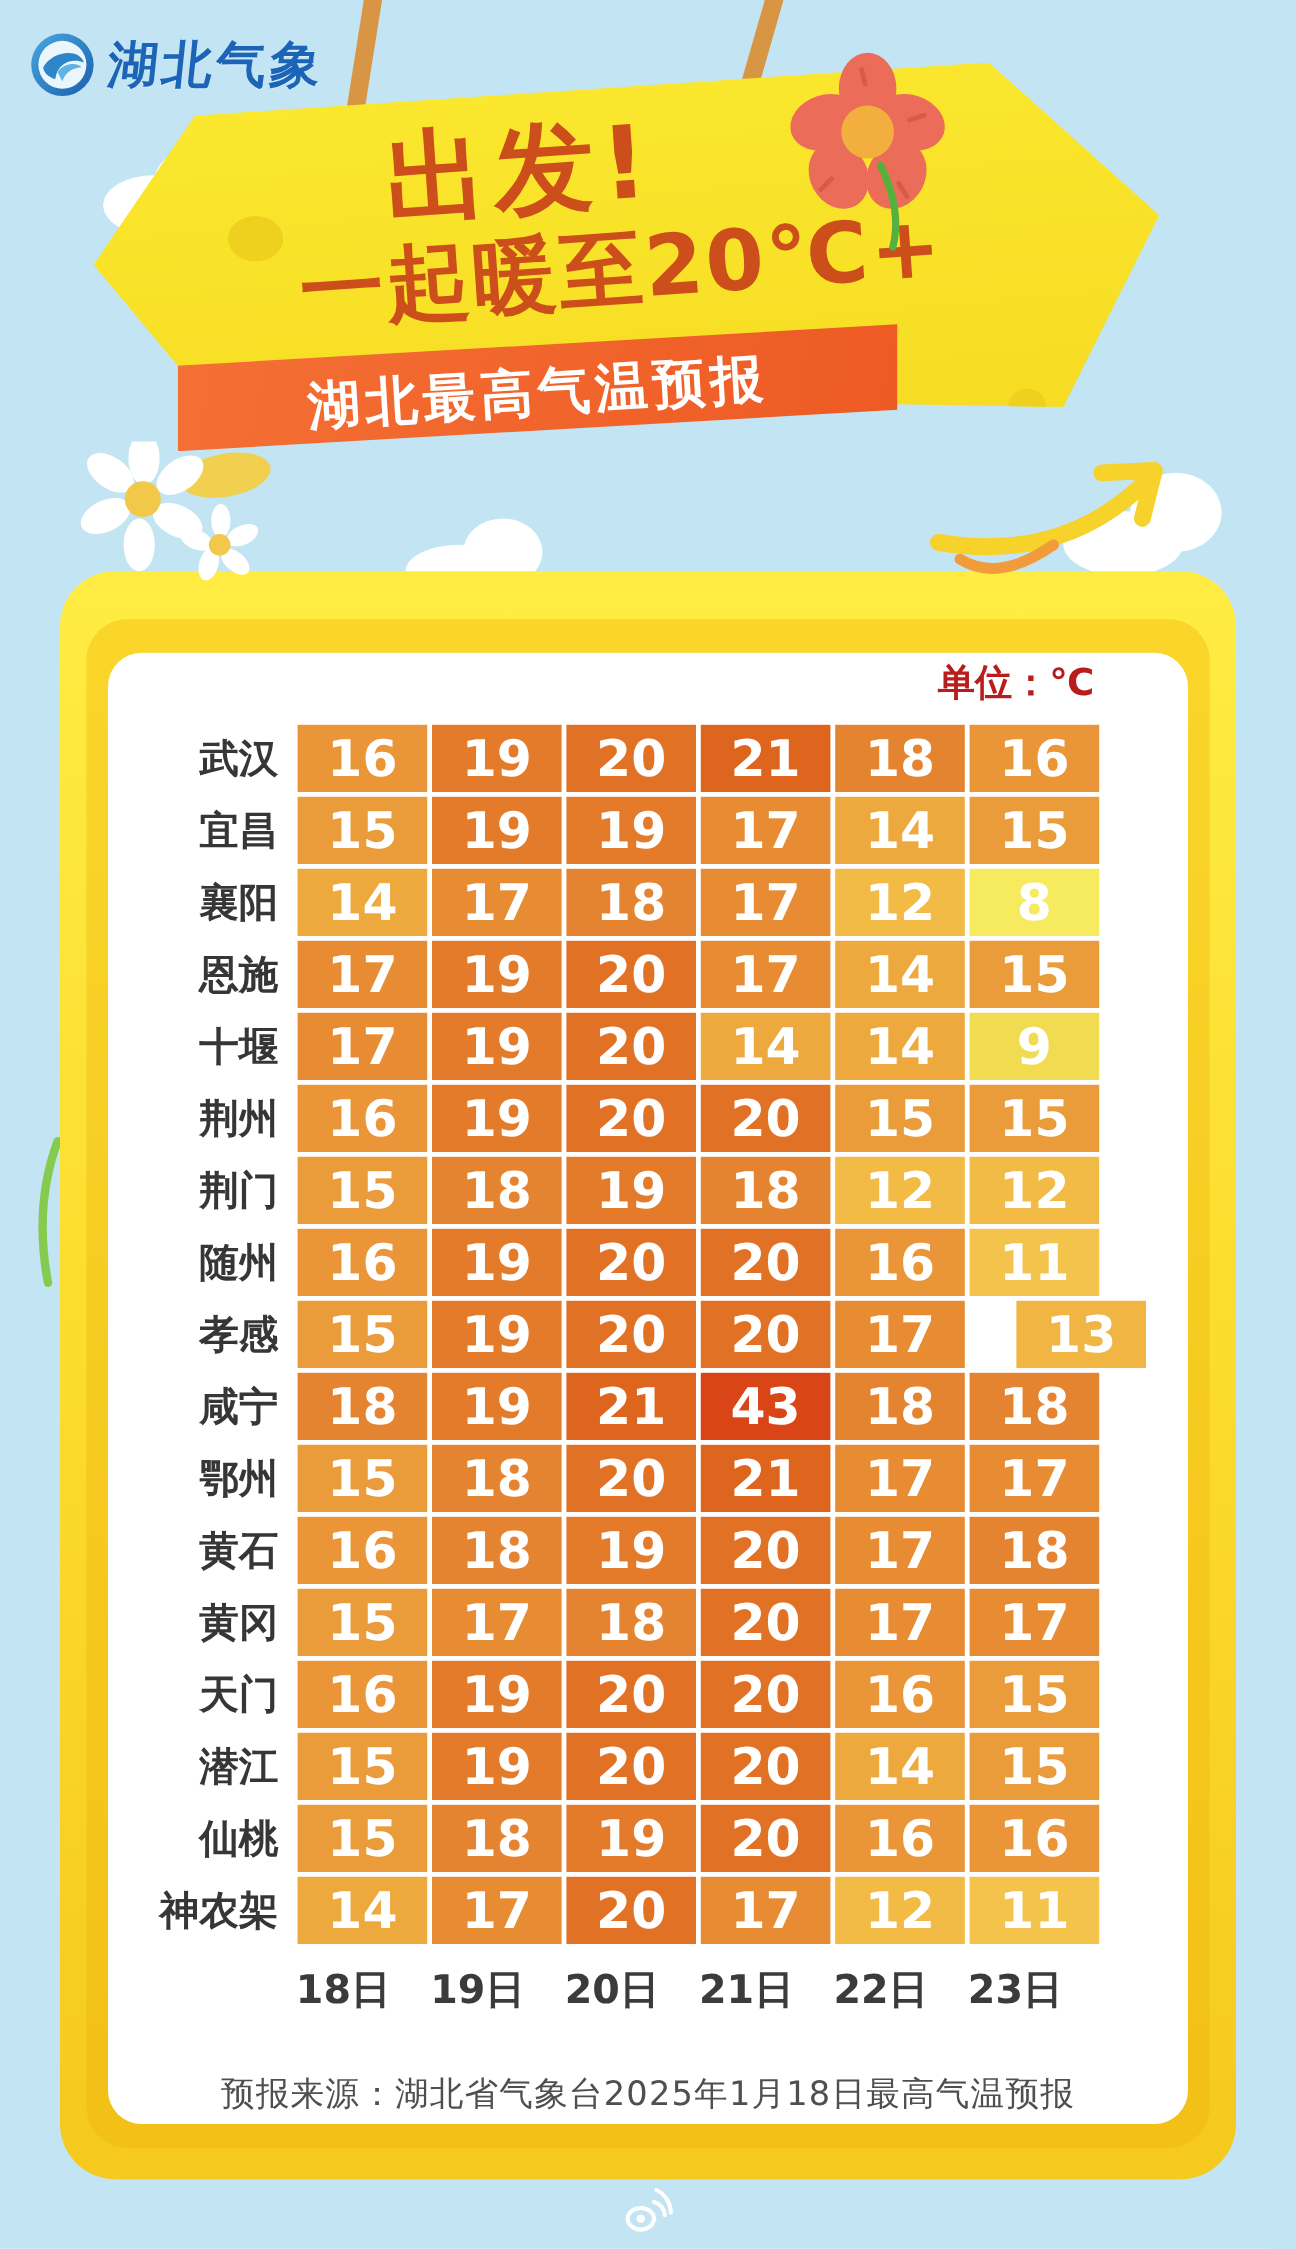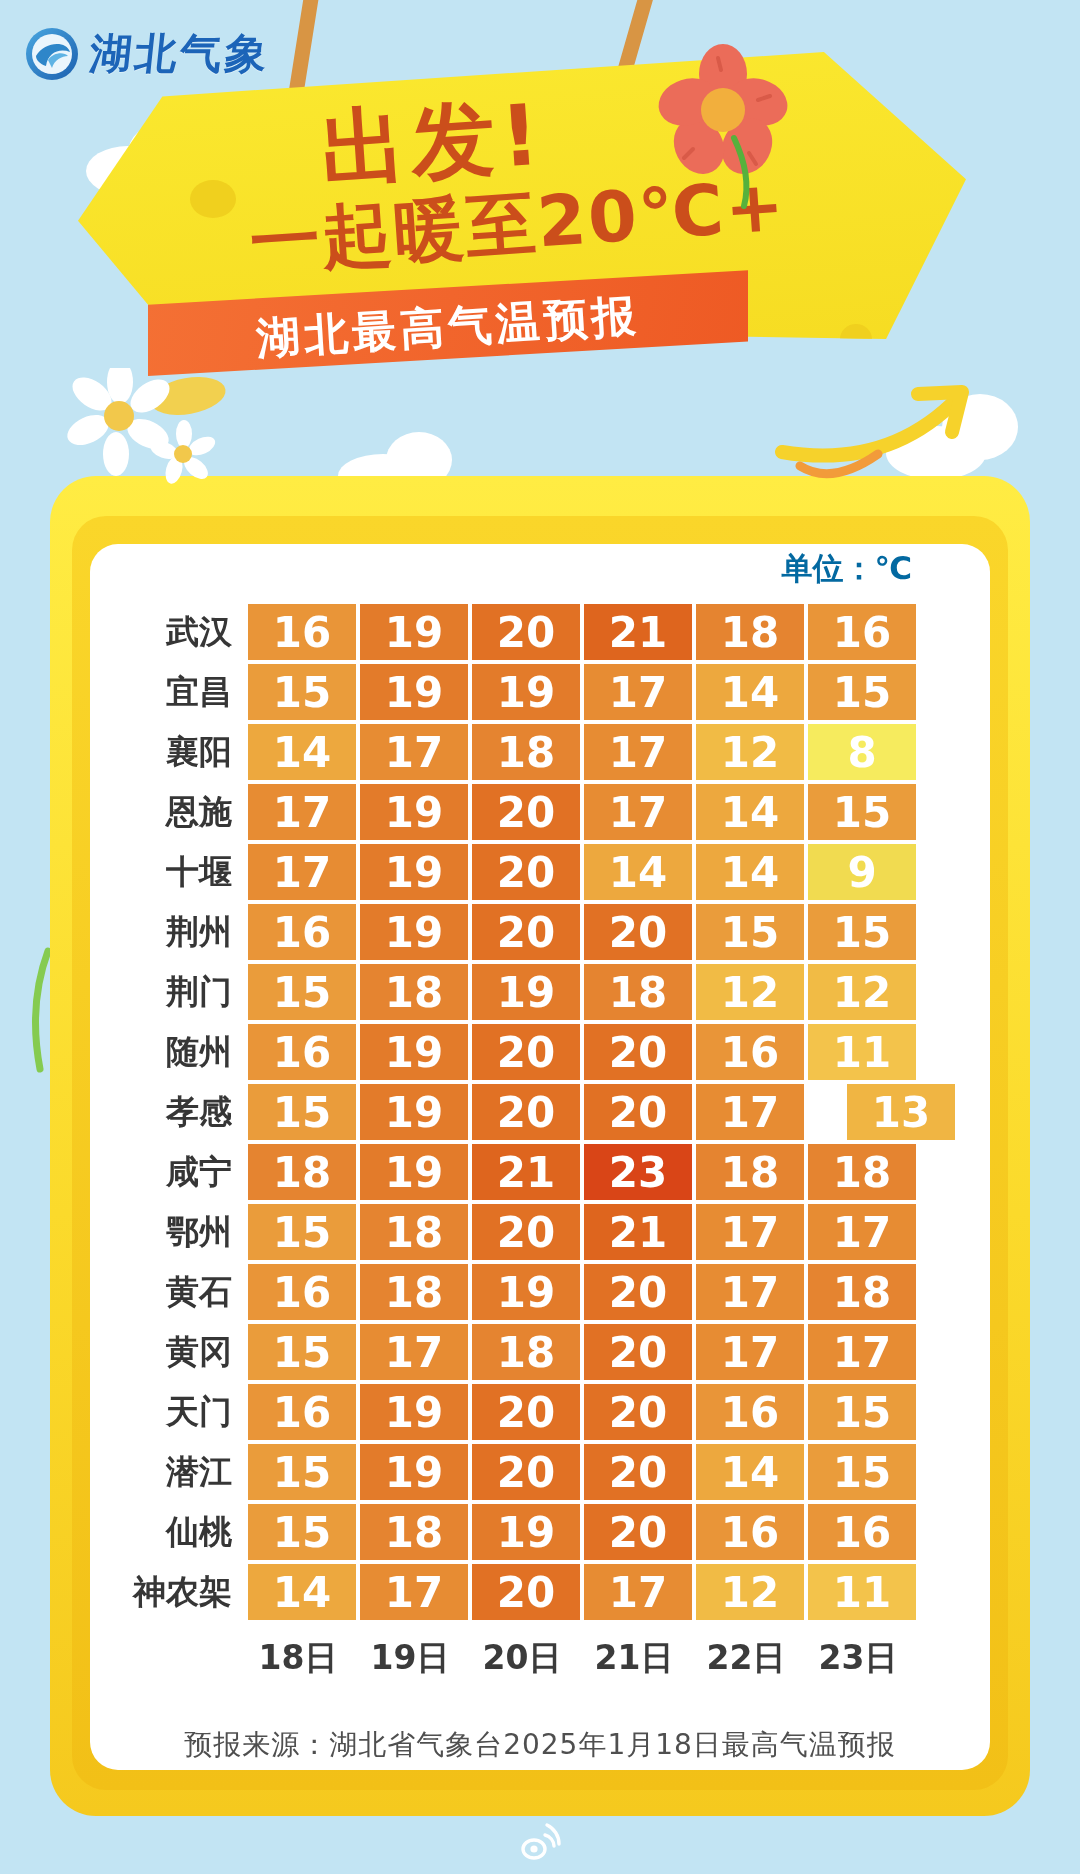--- a/index.html
+++ b/index.html
@@ -61,36 +61,36 @@
   .card-gold{
     position:absolute;left:22px;right:22px;top:40px;bottom:26px;border-radius:34px;
     background:linear-gradient(180deg,#FAD62A,#F2C017);
   }
   .card-white{
     position:absolute;left:40px;right:40px;top:68px;bottom:46px;border-radius:28px;
     background:#FFFFFF;
   }
   .unit-label{
     position:absolute;right:168px;top:548px;z-index:9;
-    font-size:31px;font-weight:600;color:#0369a1;
+    font-size:31px;font-weight:600;color:#b91c1c;
   }
   
   .temp-table{position:absolute;left:100px;top:602px;z-index:9;}
   .trow{display:flex;align-items:center;height:60px;}
   .city-label{
     width:132px;padding-right:12px;text-align:right;
     font-size:33px;font-weight:600;color:#363636;line-height:56px;white-space:nowrap;
   }
   .tcell{
     width:108px;height:56px;margin-left:4px;
     display:flex;align-items:center;justify-content:center;
     font-size:42px;font-weight:700;color:#ffffff;
   }
   .tcell:first-of-type{margin-left:12px;}
-  .date-row{position:absolute;left:244px;top:1636px;z-index:9;display:flex;}
+  .date-row{position:absolute;left:232px;top:1636px;z-index:9;display:flex;}
   .date-cell{
     width:108px;margin-left:4px;text-align:center;
     font-size:33px;font-weight:600;color:#3B3B3B;
   }
   .date-cell:first-child{margin-left:0;}
   .footer-note{
     position:absolute;left:0;width:1080px;top:1726px;z-index:9;text-align:center;
     font-size:28px;font-weight:500;color:#4F4F4F;letter-spacing:1px;
   }
   
@@ -282,21 +282,21 @@
       <div class="tcell" style="background: rgb(225, 113, 36);">20</div>
       <div class="tcell" style="background: rgb(225, 113, 36);">20</div>
       <div class="tcell" style="background: rgb(231, 140, 51);">17</div>
       <div class="tcell" style="background: rgb(240, 181, 67); margin-left: 43px;">13</div>
     </div>
     <div class="trow">
       <div class="city-label">咸宁</div>
       <div class="tcell" style="background: rgb(229, 132, 48);">18</div>
       <div class="tcell" style="background: rgb(227, 123, 42);">19</div>
       <div class="tcell" style="background: rgb(222, 101, 30);">21</div>
-      <div class="tcell" style="background: rgb(217, 69, 23);">23</div>
+      <div class="tcell" style="background: rgb(217, 69, 23);">43</div>
       <div class="tcell" style="background: rgb(229, 132, 48);">18</div>
       <div class="tcell" style="background: rgb(229, 132, 48);">18</div>
     </div>
     <div class="trow">
       <div class="city-label">鄂州</div>
       <div class="tcell" style="background: rgb(234, 156, 59);">15</div>
       <div class="tcell" style="background: rgb(229, 132, 48);">18</div>
       <div class="tcell" style="background: rgb(225, 113, 36);">20</div>
       <div class="tcell" style="background: rgb(222, 101, 30);">21</div>
       <div class="tcell" style="background: rgb(231, 140, 51);">17</div>

